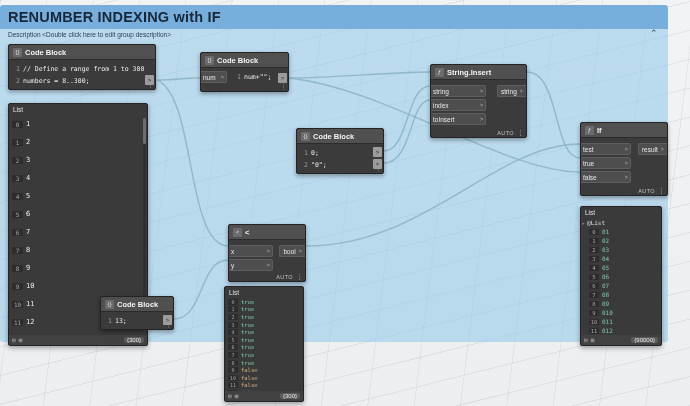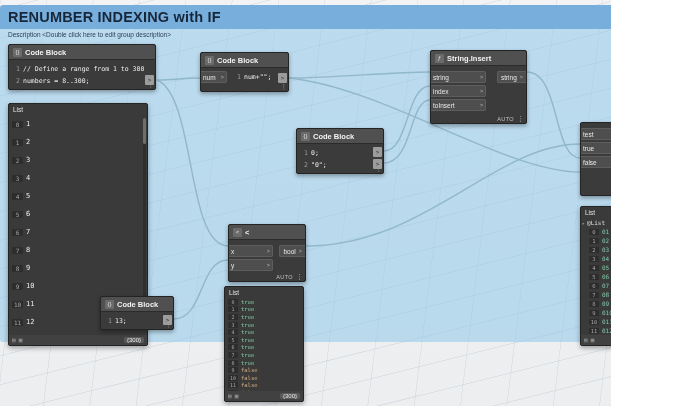--- a/index.html
+++ b/index.html
@@ -1,16 +1,16 @@
 <!DOCTYPE html>
 <html><head>
 <meta charset="utf-8">
 <style>
   html,body{margin:0;padding:0}
-  .stage{position:relative;width:611px;height:406px;overflow:hidden;
+  .stage{position:relative;width:690px;height:406px;overflow:hidden;
     background:
       repeating-linear-gradient(97deg,rgba(130,150,170,.13) 0 1px,transparent 1px 46px),
       repeating-linear-gradient(-14deg,rgba(130,150,170,.16) 0 1px,transparent 1px 28px),
       linear-gradient(#f2f3f4,#eceef0);
     font-family:"Liberation Sans",sans-serif;}
   
   .group-header{position:absolute;left:0;top:5px;width:668px;height:24px;background:#78aedb;
     z-index:1;display:flex;align-items:center;padding:0 8px;box-sizing:border-box;border-radius:3px 3px 0 0}
   .group-title{font-size:14.5px;font-weight:600;color:#17273a;letter-spacing:.2px;white-space:nowrap}
   .group-body{position:absolute;left:0;top:29px;width:668px;height:313px;background:rgba(142,199,233,.55);z-index:1;border-radius:0 0 3px 3px}
@@ -208,21 +208,21 @@
         <div class="cb-line">
         <span class="cb-n">2</span>
         <span class="cb-c">"0";</span>
       </div>
       </div>
     <span class="outchev" style="top:18px">&gt;</span>
     <span class="outchev" style="top:30px">&gt;</span>
     <span class="cb-kebab">⋮</span>
   </div>
 
-  <div class="node" style="left:430px;top:50px;width:97px;height:74px">
+  <div class="node" style="left:430px;top:64px;width:97px;height:74px">
     <div class="nh">
       <span class="nico">ƒ</span>
       <span class="ntitle">String.Insert</span>
     </div>
     <div class="nbody">
       <div>
           <div class="pin">
           <span class="plab">string</span>
           <span class="pch">&gt;</span>
         </div>
@@ -240,20 +240,24 @@
         <span class="pch">&gt;</span>
       </div>
     </div>
     <div class="nfoot">
       <span class="auto">AUTO</span>
       <span class="kebab">⋮</span>
     </div>
   </div>
 
   <div class="node" style="left:580px;top:122px;width:88px;height:74px">
+    <div class="nh">
+      <span class="nico">ƒ</span>
+      <span class="ntitle">If</span>
+    </div>
     <div class="nbody">
       <div>
           <div class="pin">
           <span class="plab">test</span>
           <span class="pch">&gt;</span>
         </div>
           <div class="pin">
           <span class="plab">true</span>
           <span class="pch">&gt;</span>
         </div>

